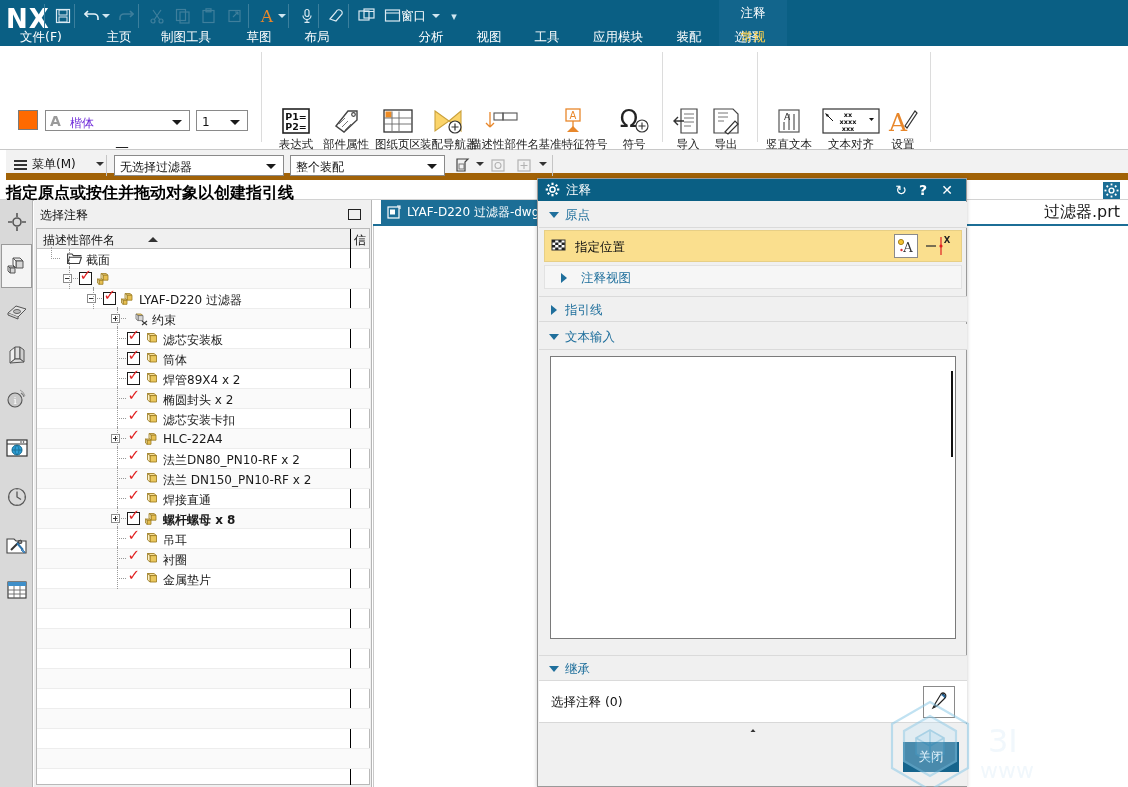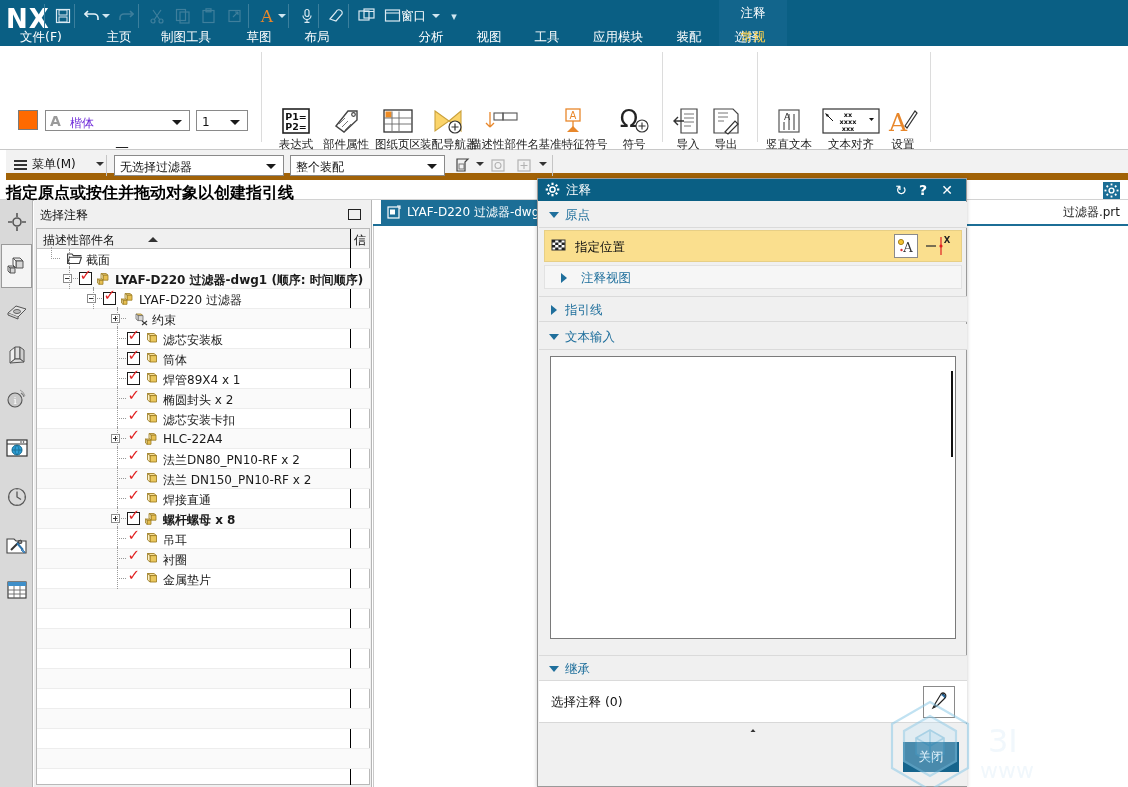--- a/index.html
+++ b/index.html
@@ -209,21 +209,21 @@
     background:#ffffff;
   }
   .doc-tab {
     position:absolute; left:8px; top:0; height:24px; background:#1c6e96;
     color:#fff; font-size:12px; line-height:24px; padding-left:26px; padding-right:10px;
     white-space:nowrap;
   }
   .doc-tab .ticon { position:absolute; left:6px; top:4px; width:15px; height:15px; }
   .tab2 {
     position:absolute; right:0; top:0; height:24px;
-    color:#1a1a1a; font-size:12px; line-height:24px; padding:0 8px; white-space:nowrap;
+    color:#1a1a1a; font-size:16px; line-height:24px; padding:0 8px; white-space:nowrap;
   }
   .tab-underline { position:absolute; left:373px; top:224px; width:755px; height:2px; background:#1c6e96; }
   .canvas {
     position:absolute; left:373px; top:226px; width:755px; height:561px; background:#fff;
     border-left:1px solid #c9c9c9;
   }
 
   
   .dlg {
     position:absolute; left:537px; top:178px; width:430px; height:609px;
@@ -753,21 +753,20 @@
             <div class="chkbox" style="left:42px;top:3px"></div>
             <div class="chkmark" style="left:42.5px;top:-1px">✓</div>
             <div style="position:absolute;left:59px;top:3px;width:16px;height:14px"><svg width="16" height="14" viewBox="0 0 16 14">
                 <path d="M5 1.5 L10 1.5 L12 3.2 L7 3.2 Z" fill="#f3d483" stroke="#9c7c22" stroke-width=".8"></path>
                 <path d="M7 3.2 L12 3.2 L12 8.2 L7 8.2 Z" fill="#e8c052" stroke="#9c7c22" stroke-width=".8"></path>
                 <path d="M5 1.5 L5 6.5 L7 8.2 L7 3.2 Z" fill="#faeec0" stroke="#9c7c22" stroke-width=".8"></path>
                 <path d="M1.5 7 L5.5 7 L7 8.3 L3 8.3 Z" fill="#f3d483" stroke="#9c7c22" stroke-width=".8"></path>
                 <path d="M3 8.3 L7 8.3 L7 12.3 L3 12.3 Z" fill="#e8c052" stroke="#9c7c22" stroke-width=".8"></path>
                 <path d="M1.5 7 L1.5 11 L3 12.3 L3 8.3 Z" fill="#faeec0" stroke="#9c7c22" stroke-width=".8"></path>
               </svg></div>
-            <div class="tlabel bold" style="left:78px">LYAF-D220 过滤器-dwg1  (顺序: 时间顺序)</div>
           </div>
           <div class="trow" style="top: 60px;">
             <div class="dots" style="left:56px;top:-2px;width:9px;height:12px"></div>
             <div class="expander " style="left:50px;top:5px"></div>
             <div class="chkbox" style="left:66px;top:3px"></div>
             <div class="chkmark" style="left:66.5px;top:-1px">✓</div>
             <div style="position:absolute;left:83px;top:3px;width:16px;height:14px"><svg width="16" height="14" viewBox="0 0 16 14">
                 <path d="M5 1.5 L10 1.5 L12 3.2 L7 3.2 Z" fill="#f3d483" stroke="#9c7c22" stroke-width=".8"></path>
                 <path d="M7 3.2 L12 3.2 L12 8.2 L7 8.2 Z" fill="#e8c052" stroke="#9c7c22" stroke-width=".8"></path>
                 <path d="M5 1.5 L5 6.5 L7 8.2 L7 3.2 Z" fill="#faeec0" stroke="#9c7c22" stroke-width=".8"></path>
@@ -812,21 +811,21 @@
           </div>
           <div class="trow" style="top: 140px;">
             <div class="dots" style="left:80px;top:-2px;width:9px;height:12px"></div>
             <div class="chkbox" style="left:90px;top:3px"></div>
             <div class="chkmark" style="left:90.5px;top:-1px">✓</div>
             <div style="position:absolute;left:107px;top:3px;width:16px;height:14px"><svg width="15" height="13" viewBox="0 0 15 13">
                 <path d="M3.5 1.5 L10 1.5 L12.5 3.6 L6 3.6 Z" fill="#f6dd96" stroke="#9c7c22" stroke-width=".85"></path>
                 <path d="M6 3.6 L12.5 3.6 L12.5 10 L6 10 Z" fill="#eac75c" stroke="#9c7c22" stroke-width=".85"></path>
                 <path d="M3.5 1.5 L3.5 7.9 L6 10 L6 3.6 Z" fill="#fbf0c6" stroke="#9c7c22" stroke-width=".85"></path>
               </svg></div>
-            <div class="tlabel" style="left:126px">焊管89X4 x 1</div>
+            <div class="tlabel" style="left:126px">焊管89X4 x 2</div>
           </div>
           <div class="trow alt" style="top: 160px;">
             <div class="dots" style="left:80px;top:-2px;width:9px;height:12px"></div>
             <div class="chkmark" style="left:90.5px;top:-1px">✓</div>
             <div style="position:absolute;left:107px;top:3px;width:16px;height:14px"><svg width="15" height="13" viewBox="0 0 15 13">
                 <path d="M3.5 1.5 L10 1.5 L12.5 3.6 L6 3.6 Z" fill="#f6dd96" stroke="#9c7c22" stroke-width=".85"></path>
                 <path d="M6 3.6 L12.5 3.6 L12.5 10 L6 10 Z" fill="#eac75c" stroke="#9c7c22" stroke-width=".85"></path>
                 <path d="M3.5 1.5 L3.5 7.9 L6 10 L6 3.6 Z" fill="#fbf0c6" stroke="#9c7c22" stroke-width=".85"></path>
               </svg></div>
             <div class="tlabel" style="left:126px">椭圆封头 x 2</div>

